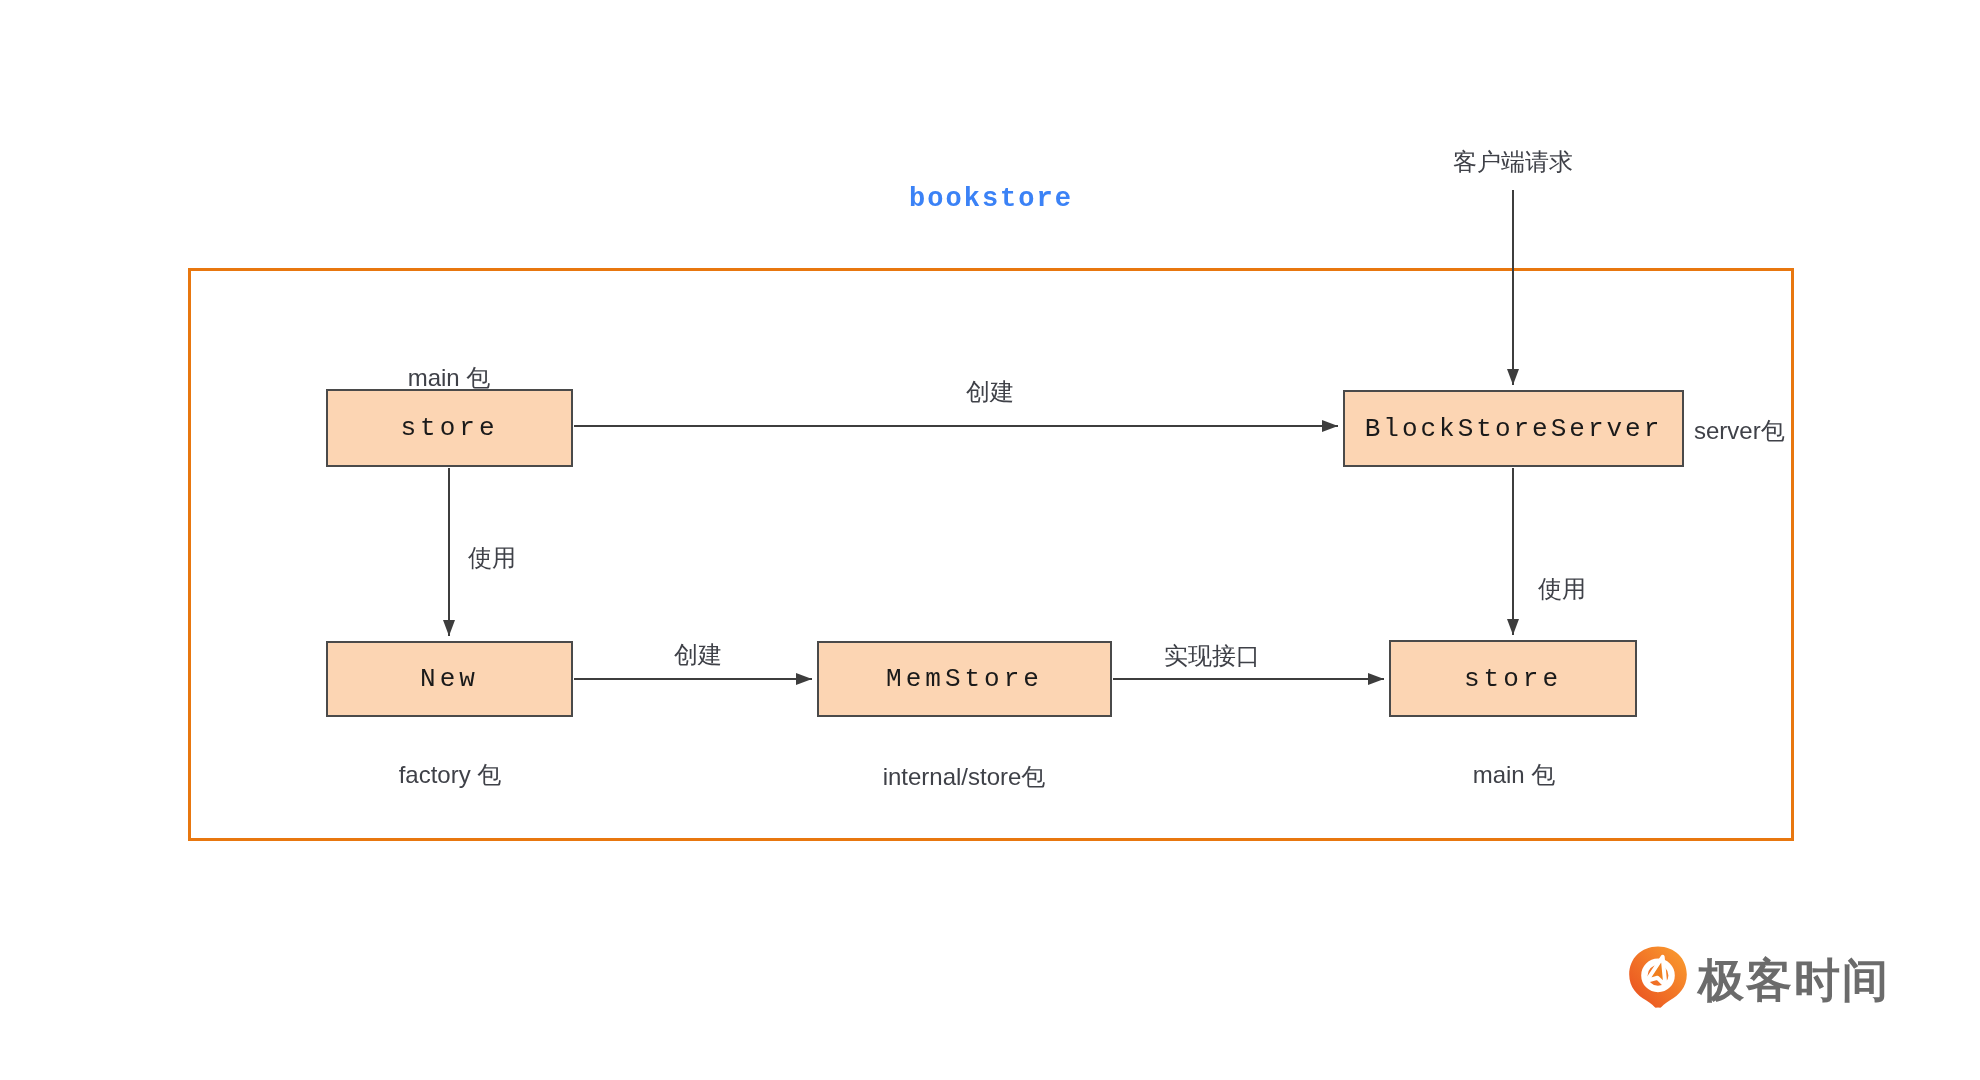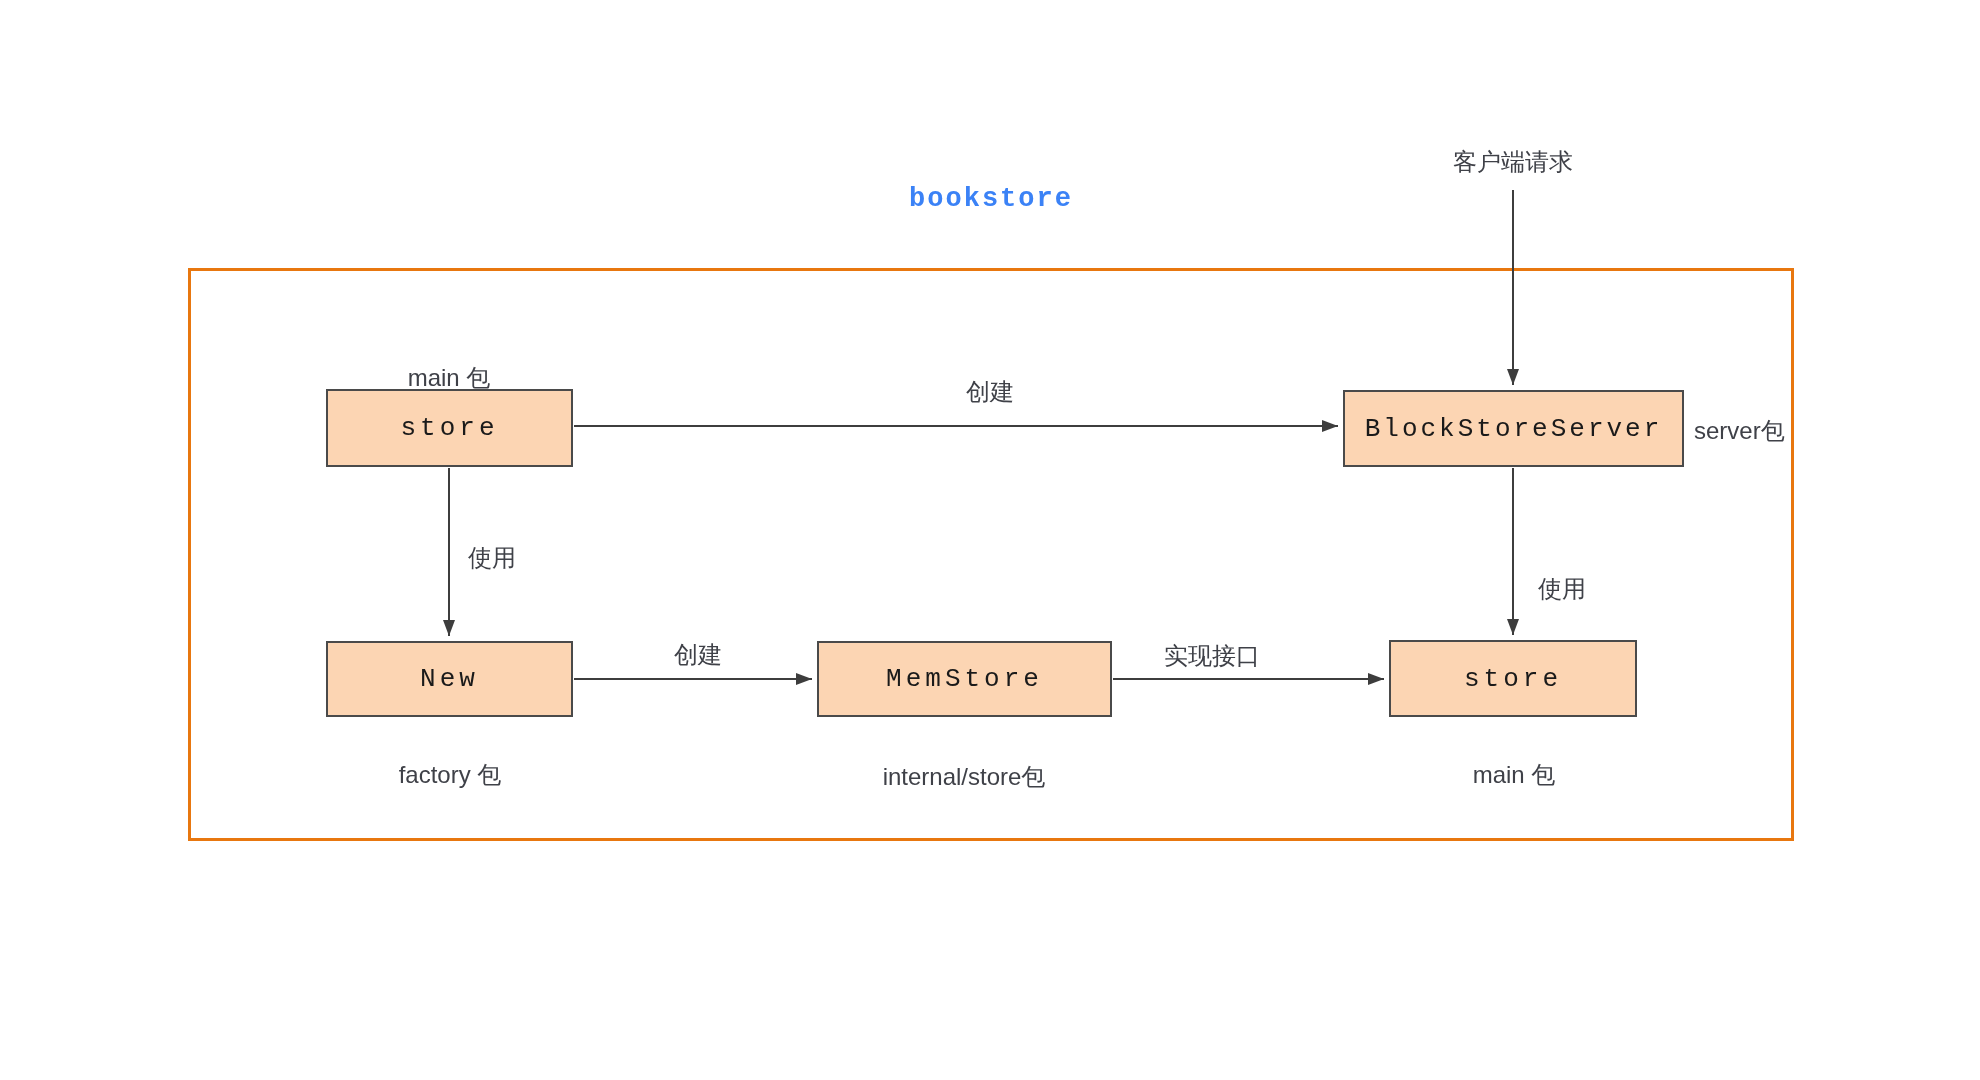--- a/index.html
+++ b/index.html
@@ -118,14 +118,29 @@
   <div class="abs cn-label" style="left:1562px; top:573px;">使用</div>
   <div class="abs cn-label" style="left:698px; top:639px;">创建</div>
   <div class="abs cn-label" style="left:1212px; top:640px;">实现接口</div>
 
   <div class="abs node" style="left:326px; top:389px; width:247px; height:78px;">store</div>
   <div class="abs node" style="left:1343px; top:390px; width:341px; height:77px; letter-spacing:3px;">BlockStoreServer</div>
   <div class="abs node" style="left:326px; top:641px; width:247px; height:76px;">New</div>
   <div class="abs node" style="left:1389px; top:640px; width:248px; height:77px;">store</div>
   <div class="abs node" style="left:817px; top:641px; width:295px; height:76px;">MemStore</div>
 
+  <div class="abs logo-wrap" style="left:1626px; top:945px;">
+    <svg width="64" height="72" viewBox="0 0 80 90">
+      <defs>
+        <linearGradient id="lg" x1="0" y1="1" x2="1" y2="0">
+          <stop offset="0" stop-color="#E8491F"></stop>
+          <stop offset="1" stop-color="#FBA02F"></stop>
+        </linearGradient>
+      </defs>
+      <path d="M40,2 C61,2 76,17 76,37 C76,53 66,63 55,69 C49,72.5 45,76 40,82 C35,76 31,72.5 25,69 C14,63 4,53 4,37 C4,17 19,2 40,2 Z" fill="url(#lg)"></path>
+      <ellipse cx="40" cy="89" rx="24" ry="11" fill="#ffffff"></ellipse>
+      <circle cx="40" cy="38" r="17" fill="none" stroke="#ffffff" stroke-width="8"></circle>
+      <path d="M40,14 L52,48 L40,41 L28,48 Z" fill="#F07F1F" stroke="#ffffff" stroke-width="5" stroke-linejoin="round" transform="rotate(14 40 38)"></path>
+    </svg>
+    <span class="logo-text">极客时间</span>
+  </div>
 
 </div>
 
 </body></html>

